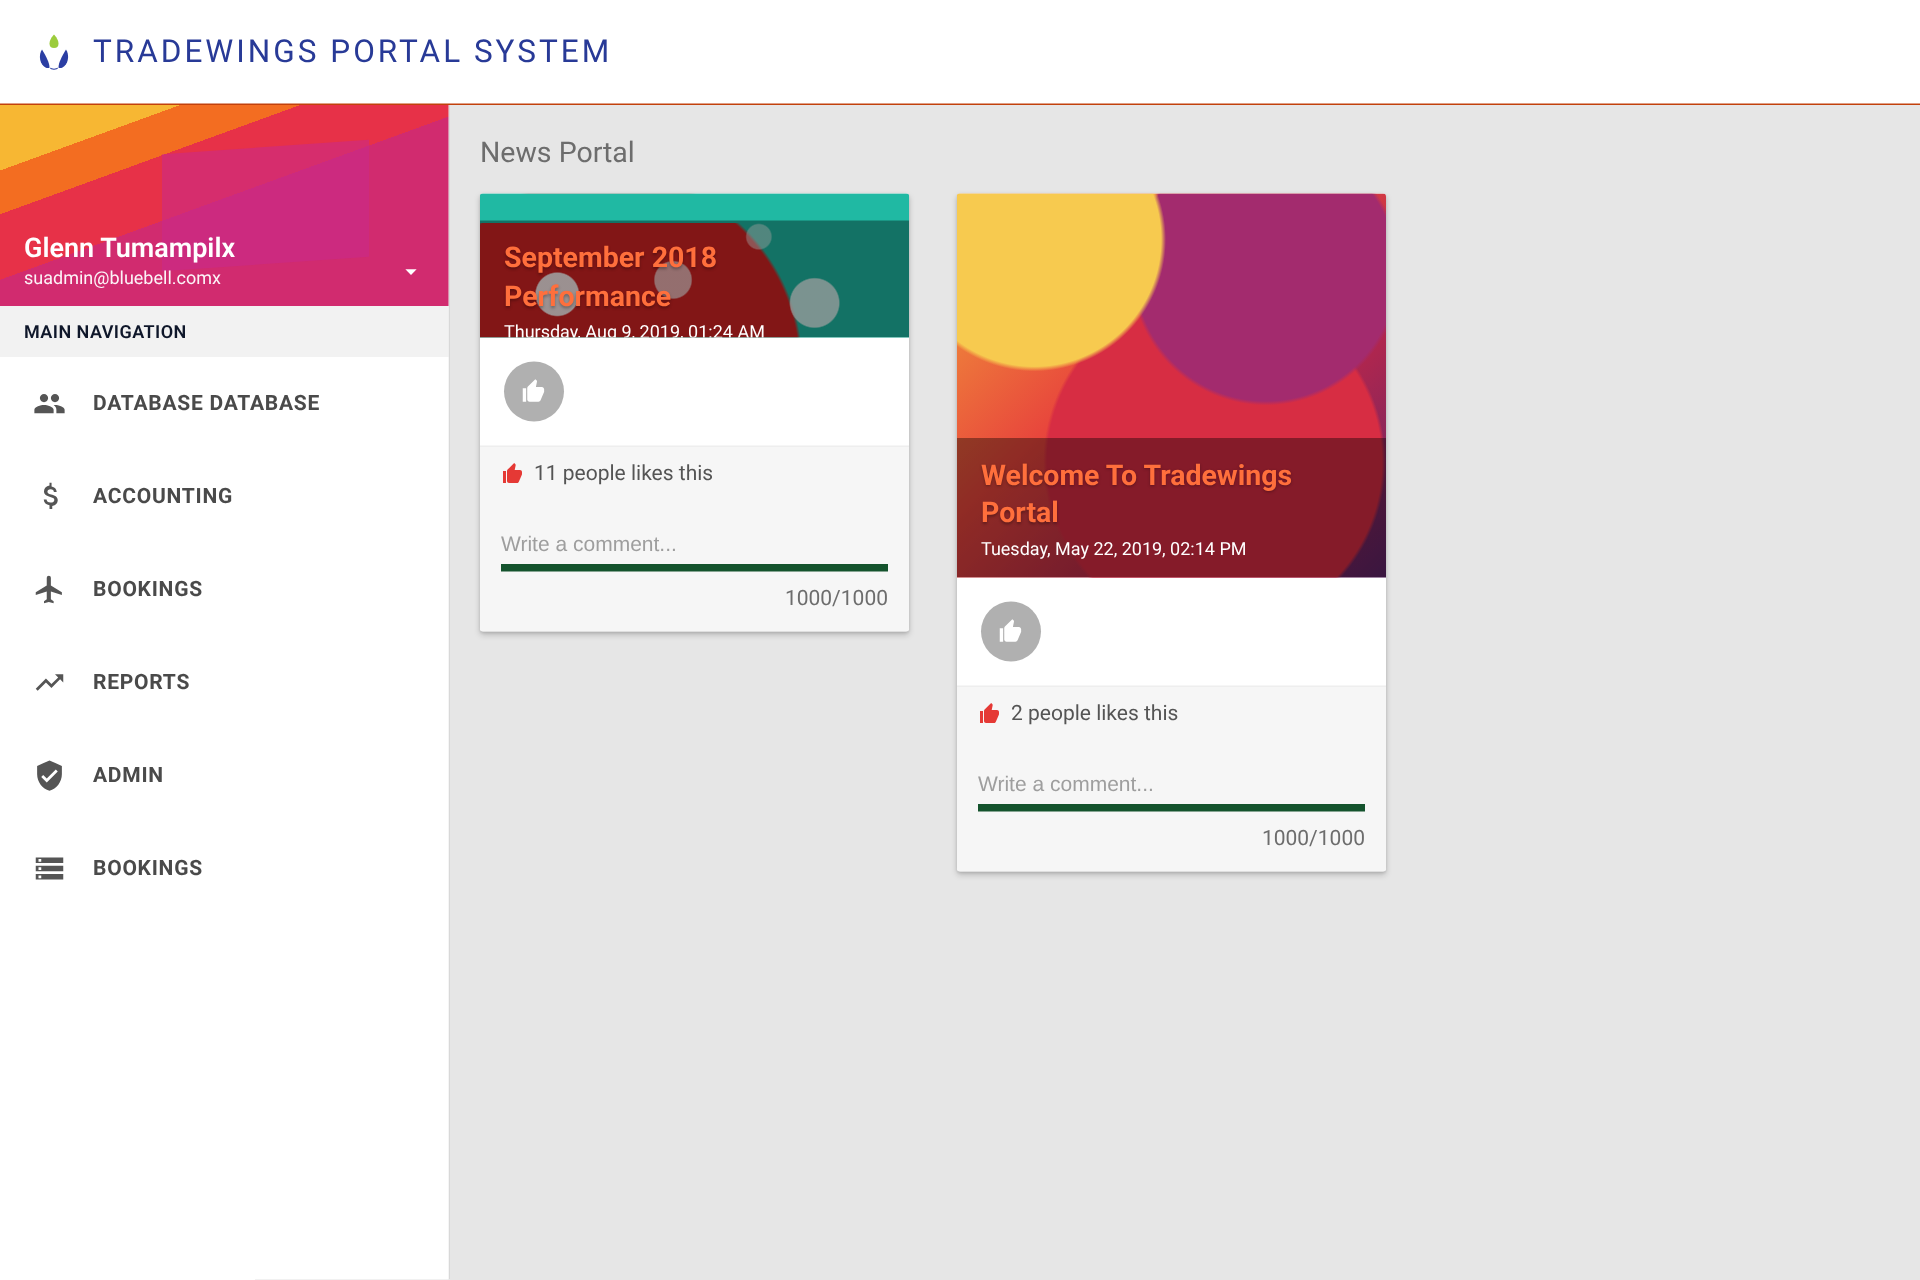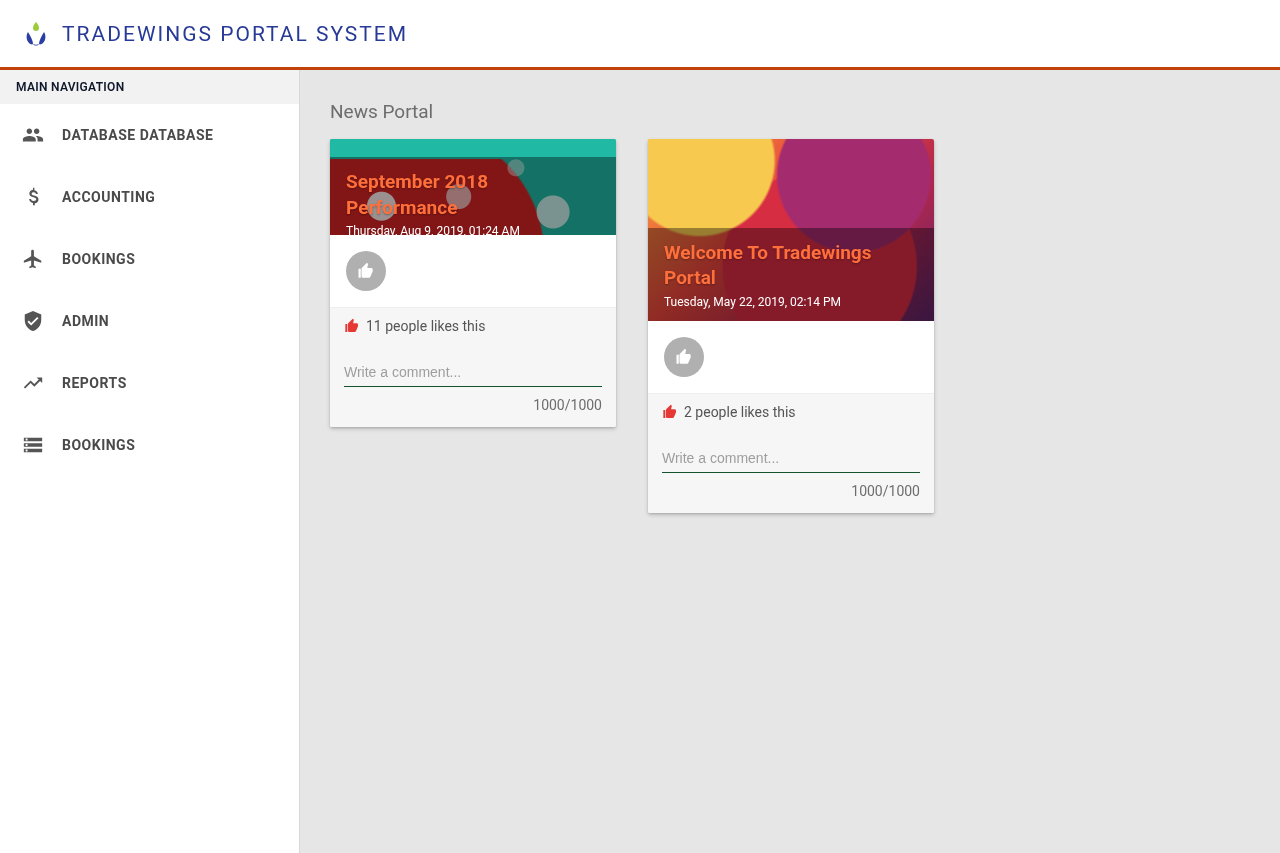--- a/index.html
+++ b/index.html
@@ -8,21 +8,21 @@
     font-family: -apple-system, BlinkMacSystemFont, "Segoe UI", Roboto, "Helvetica Neue", Arial, sans-serif;
     background: #e6e6e6;
     color: #333;
     font-size: 14px;
   }
 
   
   .topbar {
     height: 70px;
     background: #fff;
-    border-bottom: 3px solid #c2410c;
+    border-bottom: 1px solid #c2410c;
     display: flex;
     align-items: center;
     padding: 0 24px;
     position: relative;
     z-index: 10;
   }
   .logo {
     width: 24px;
     height: 28px;
     margin-right: 14px;
@@ -111,21 +111,21 @@
     font-size: 14px;
     font-weight: 700;
     color: #4a4a4a;
     letter-spacing: .5px;
   }
 
   
   .main {
     flex: 1;
     overflow: auto;
-    padding: 30px;
+    padding: 20px;
   }
   .page-title {
     font-size: 19px;
     color: #6d6d6d;
     margin-bottom: 16px;
     font-weight: 400;
   }
   .cards {
     display: flex;
     gap: 32px;
@@ -173,21 +173,21 @@
       radial-gradient(circle at 18% 70%, rgba(255,255,255,.9) 14px, transparent 15px),
       radial-gradient(circle at 45% 60%, rgba(255,255,255,.65) 12px, transparent 13px),
       radial-gradient(circle at 78% 76%, rgba(255,255,255,.75) 16px, transparent 17px),
       radial-gradient(circle at 65% 30%, rgba(255,255,255,.45) 8px, transparent 9px),
       linear-gradient(180deg, #20b9a3 0 20px, rgba(0,0,0,0) 20px),
       radial-gradient(circle at 30% 120%, #d22424 55%, transparent 56%);
   }
 
   
   .media2 {
-    height: 182px;
+    height: 256px;
     background:
       radial-gradient(circle at 18% 12%, #f7ca4f 0 26%, transparent 27%),
       radial-gradient(circle at 72% 20%, #a32b6e 0 30%, transparent 31%),
       radial-gradient(circle at 60% 70%, #d72d43 0 45%, transparent 46%),
       linear-gradient(135deg, #f2a63a 0%, #e8463c 40%, #b0264e 70%, #5d2568 100%);
   }
 
   .card-actions {
     padding: 16px;
     border-bottom: 1px solid #eee;
@@ -214,21 +214,21 @@
   }
   .thumbs-red { color: #e53935; }
 
   .comment-area {
     background: #f6f6f6;
     padding: 14px;
   }
   .comment-input {
     width: 100%;
     border: none;
-    border-bottom: 1px solid #14532d;
+    border-bottom: 5px solid #14532d;
     background: transparent;
     padding: 6px 0;
     font-size: 14px;
     color: #555;
     outline: none;
   }
   .comment-input::placeholder { color: #9e9e9e; }
   .counter {
     text-align: right;
     color: #6d6d6d;
@@ -249,20 +249,29 @@
       <path d="M20 12 C22 15 22 20 19 23 C18 24 16 25 15 24 C15 21 17 17 20 12 Z" fill="#2b3ea3"></path>
       <path d="M9 24 C10 26 14 26 15 24 C13 25 11 25 9 24 Z" fill="#2b3ea3"></path>
     </svg>
   </span>
   <span class="brand-title">TRADEWINGS PORTAL SYSTEM</span>
 </header>
 
 <div class="layout">
 
   <aside class="sidebar">
+    <div class="sidebar-hero">
+      <div class="hero-name">Glenn Tumampilx</div>
+      <div class="hero-email">suadmin@bluebell.comx</div>
+      <span class="hero-caret">
+        <svg width="18" height="18" viewBox="0 0 24 24" fill="currentColor">
+            <path d="M7 10l5 5 5-5z"></path>
+          </svg>
+      </span>
+    </div>
 
     <div class="sidebar-section-label">MAIN NAVIGATION</div>
 
     <nav class="nav">
       <div class="nav-item">
         <span class="nav-icon">
           <svg width="22" height="22" viewBox="0 0 24 24" fill="currentColor">
               <path d="M16 11c1.66 0 3-1.34 3-3s-1.34-3-3-3-3 1.34-3 3 1.34 3 3 3zm-8 0c1.66 0 3-1.34 3-3S9.66 5 8 5 5 6.34 5 8s1.34 3 3 3zm0 2c-2.33 0-7 1.17-7 3.5V19h14v-2.5C15 14.17 10.33 13 8 13zm8 0c-.29 0-.62.02-.97.05 1.16.84 1.97 1.97 1.97 3.45V19h6v-2.5c0-2.33-4.67-3.5-7-3.5z"></path>
             </svg>
         </span>
@@ -283,33 +292,33 @@
           <svg width="22" height="22" viewBox="0 0 24 24" fill="currentColor">
               <path d="M21 16v-2l-8-5V3.5a1.5 1.5 0 0 0-3 0V9l-8 5v2l8-2.5V19l-2 1.5V22l3.5-1 3.5 1v-1.5L13 19v-5.5l8 2.5z"></path>
             </svg>
         </span>
         <span class="nav-label">BOOKINGS</span>
       </div>
 
       <div class="nav-item">
         <span class="nav-icon">
           <svg width="22" height="22" viewBox="0 0 24 24" fill="currentColor">
+              <path d="M16 6l2.29 2.29-4.88 4.88-4-4L2 16.59 3.41 18l6-6 4 4 6.3-6.29L22 12V6z"></path>
+            </svg>
+        </span>
+        <span class="nav-label">REPORTS</span>
+      </div>
+
+      <div class="nav-item">
+        <span class="nav-icon">
+          <svg width="22" height="22" viewBox="0 0 24 24" fill="currentColor">
               <path d="M12 1 3 5v6c0 5.55 3.84 10.74 9 12 5.16-1.26 9-6.45 9-12V5l-9-4zm-2 16-4-4 1.41-1.41L10 14.17l6.59-6.59L18 9l-8 8z"></path>
             </svg>
         </span>
         <span class="nav-label">ADMIN</span>
-      </div>
-
-      <div class="nav-item">
-        <span class="nav-icon">
-          <svg width="22" height="22" viewBox="0 0 24 24" fill="currentColor">
-              <path d="M16 6l2.29 2.29-4.88 4.88-4-4L2 16.59 3.41 18l6-6 4 4 6.3-6.29L22 12V6z"></path>
-            </svg>
-        </span>
-        <span class="nav-label">REPORTS</span>
       </div>
 
       <div class="nav-item">
         <span class="nav-icon">
           <svg width="22" height="22" viewBox="0 0 24 24" fill="currentColor">
               <path d="M2 20h20v-4H2v4zm2-3h2v2H4v-2zM2 4v4h20V4H2zm4 3H4V5h2v2zM2 14h20v-4H2v4zm2-3h2v2H4v-2z"></path>
             </svg>
         </span>
         <span class="nav-label">BOOKINGS</span>
       </div>

